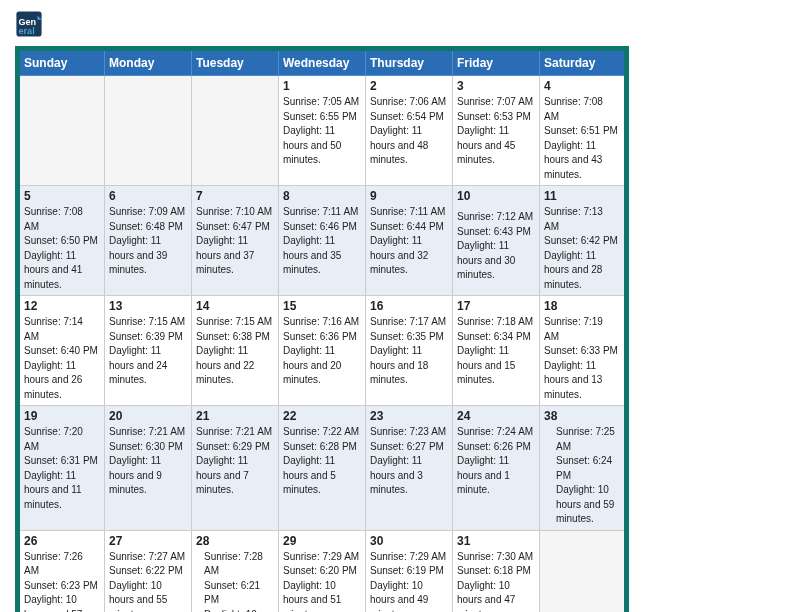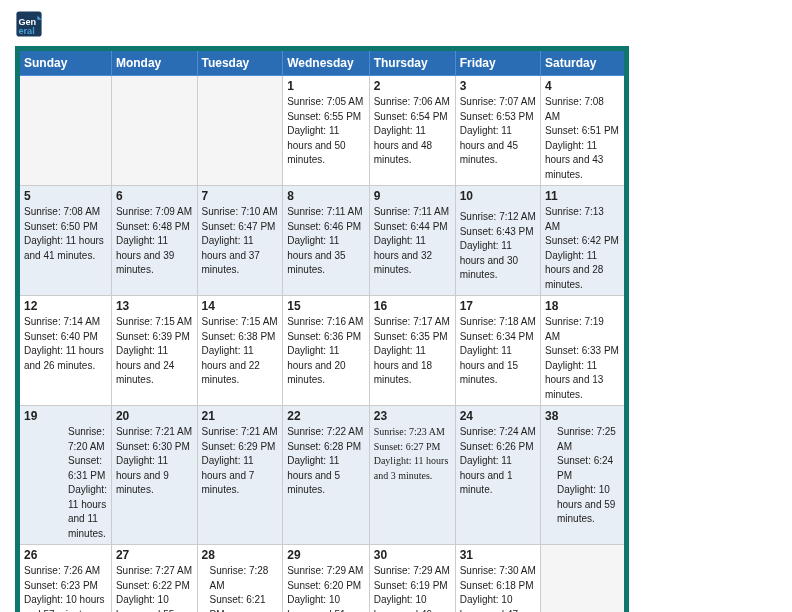--- a/index.html
+++ b/index.html
@@ -240,21 +240,21 @@
           <td>
             <div class="day-number">18</div>
             <div class="day-info" style="white-space: pre-line;">Sunrise: 7:19 AM
 Sunset: 6:33 PM
 Daylight: 11 hours and 13 minutes.</div>
           </td>
         </tr>
         <tr class="row-shaded">
           <td>
             <div class="day-number">19</div>
-            <div class="day-info" style="white-space: pre-line; margin-left: 44px;">Sunrise: 7:20 AM
+            <div class="day-info" style="white-space: pre-line;">Sunrise: 7:20 AM
 Sunset: 6:31 PM
 Daylight: 11 hours and 11 minutes.</div>
           </td>
           <td>
             <div class="day-number">20</div>
             <div class="day-info" style="white-space: pre-line;">Sunrise: 7:21 AM
 Sunset: 6:30 PM
 Daylight: 11 hours and 9 minutes.</div>
           </td>
           <td>
@@ -264,21 +264,21 @@
 Daylight: 11 hours and 7 minutes.</div>
           </td>
           <td>
             <div class="day-number">22</div>
             <div class="day-info" style="white-space: pre-line;">Sunrise: 7:22 AM
 Sunset: 6:28 PM
 Daylight: 11 hours and 5 minutes.</div>
           </td>
           <td>
             <div class="day-number">23</div>
-            <div class="day-info" style="white-space: pre-line; font-family: Liberation Serif, serif;">Sunrise: 7:23 AM
+            <div class="day-info" style="white-space: pre-line;">Sunrise: 7:23 AM
 Sunset: 6:27 PM
 Daylight: 11 hours and 3 minutes.</div>
           </td>
           <td>
             <div class="day-number">24</div>
             <div class="day-info" style="white-space: pre-line;">Sunrise: 7:24 AM
 Sunset: 6:26 PM
 Daylight: 11 hours and 1 minute.</div>
           </td>
           <td>

